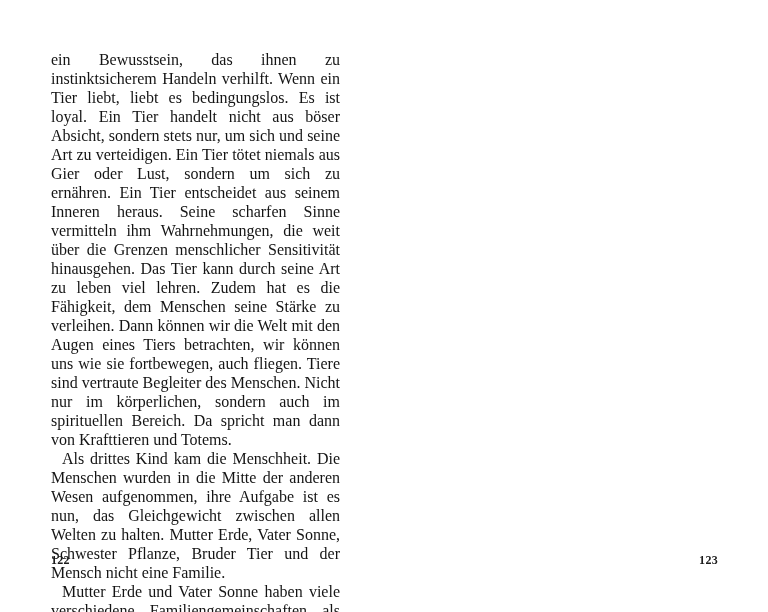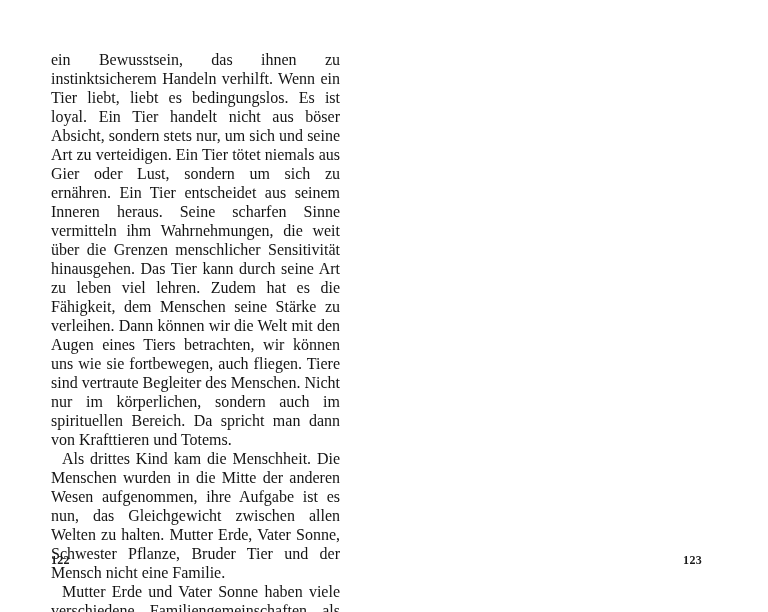--- a/index.html
+++ b/index.html
@@ -59,21 +59,21 @@
   
   .folio {
     position: absolute;
     bottom: 44px;
     font-size: 12px;
     font-weight: bold;
     color: #1a1a1a;
     letter-spacing: 0.3px;
   }
   .folio-left  { left: 51px;  text-align: left; }
-  .folio-right { right: 66px; text-align: left; }
+  .folio-right { right: 50px; text-align: left; }
 </style>
 </head>
 <body>
 
 <div class="spread">
 
   <div class="page page-left">
 
     <div class="column column-left">
       <p>ein Bewusstsein, das ihnen zu instinktsicherem Handeln verhilft. Wenn ein Tier liebt, liebt es bedingungslos. Es ist loyal. Ein Tier handelt nicht aus böser Absicht, sondern stets nur, um sich und seine Art zu verteidigen. Ein Tier tötet niemals aus Gier oder Lust, sondern um sich zu ernähren. Ein Tier entscheidet aus seinem Inneren heraus. Seine scharfen Sinne vermitteln ihm Wahrnehmungen, die weit über die Grenzen menschlicher Sensitivität hinausgehen. Das Tier kann durch seine Art zu leben viel lehren. Zudem hat es die Fähigkeit, dem Menschen seine Stärke zu verleihen. Dann können wir die Welt mit den Augen eines Tiers betrachten, wir können uns wie sie fortbewegen, auch fliegen. Tiere sind vertraute Begleiter des Menschen. Nicht nur im körperlichen, sondern auch im spirituellen Bereich. Da spricht man dann von Krafttieren und Totems.</p>

